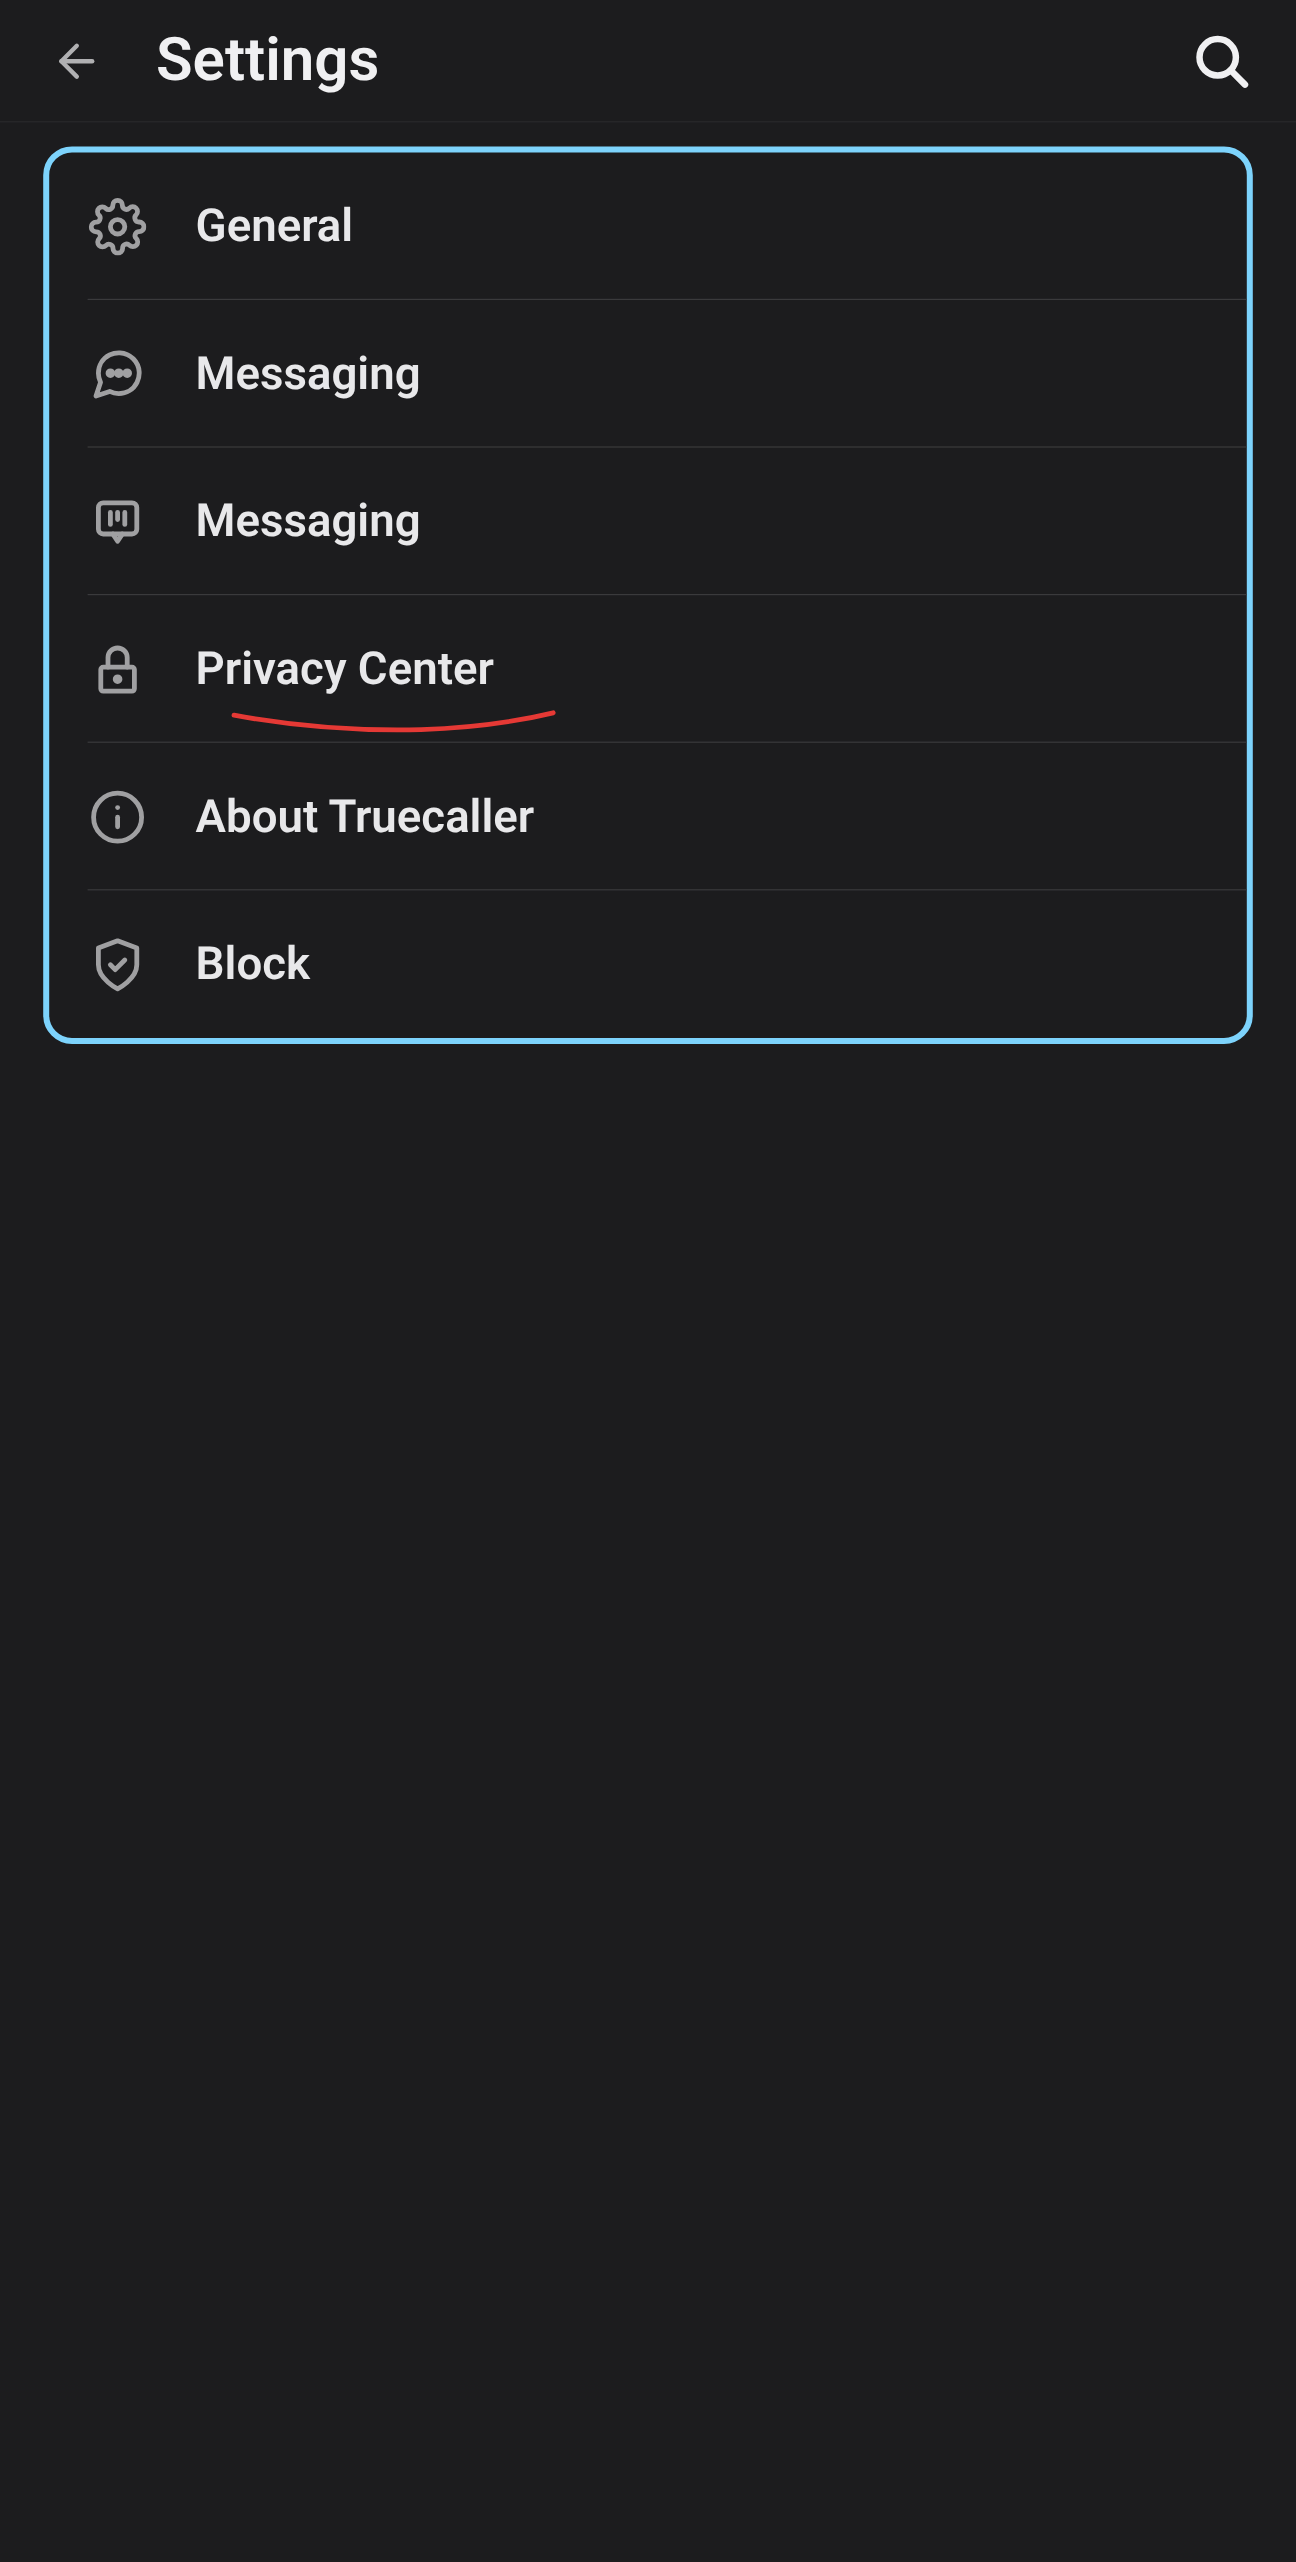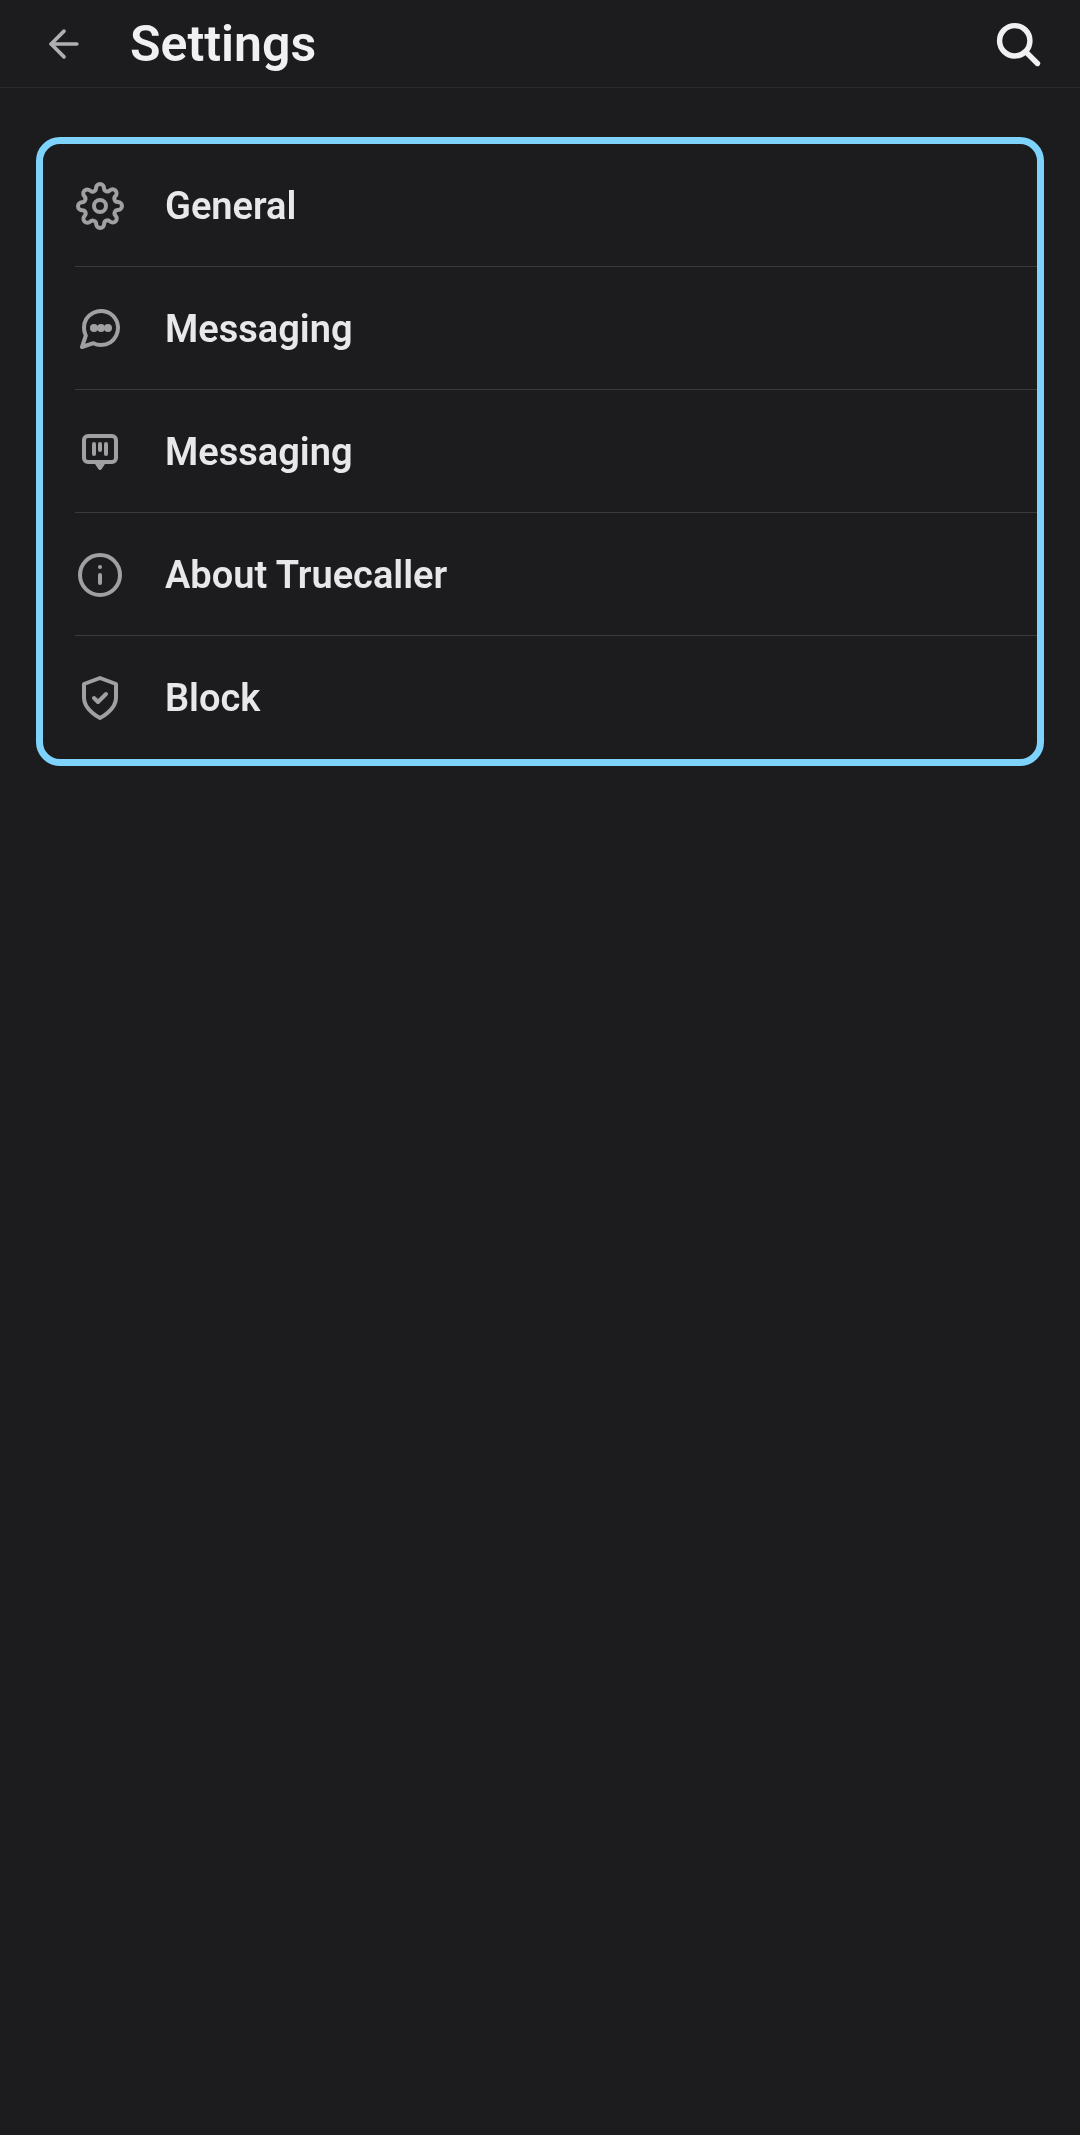--- a/index.html
+++ b/index.html
@@ -10,21 +10,21 @@
     body {
       width: 1080px;
       height: 2135px;
       background-color: #1c1c1e;
       font-family: -apple-system, BlinkMacSystemFont, "Segoe UI", Roboto, sans-serif;
       color: #e8e8ea;
     }
     .header {
       display: flex;
       align-items: center;
-      height: 88px;
+      height: 102px;
       padding: 0 40px 0 40px;
       border-bottom: 1px solid #2a2a2c;
     }
     .back-button {
       width: 48px;
       height: 48px;
       display: flex;
       align-items: center;
       justify-content: center;
       color: #b0b0b2;
@@ -44,25 +44,24 @@
       align-items: center;
       justify-content: center;
       color: #f0f0f2;
       cursor: pointer;
       margin-right: -6px;
     }
     .content {
       padding: 20px 36px;
     }
     .settings-card {
-      border: 7px solid #7dd3fc;
+      border: 5px solid #7dd3fc;
       border-radius: 24px;
       background-color: #1c1c1e;
       overflow: hidden;
-      margin-top: 29px;
     }
     .settings-item {
       display: flex;
       align-items: center;
       height: 123px;
       padding: 0 32px;
       cursor: pointer;
       position: relative;
     }
     .settings-item:not(:last-child)::after {
@@ -146,20 +145,33 @@
           <rect x="4" y="4" width="16" height="13" rx="2"></rect>
           <line x1="9" y1="8" x2="9" y2="13"></line>
           <line x1="12" y1="8" x2="12" y2="11"></line>
           <line x1="15" y1="8" x2="15" y2="13"></line>
           <path d="M10 17 L12 20 L14 17"></path>
         </svg>
       </div>
       <div class="item-label">Messaging</div>
     </div>
 
+    <div class="settings-item">
+      <div class="item-icon">
+        <svg width="48" height="48" viewBox="0 0 24 24" fill="none" stroke="currentColor" stroke-width="2" stroke-linecap="round" stroke-linejoin="round">
+          <rect x="5" y="11" width="14" height="10" rx="1"></rect>
+          <path d="M8 11V7a4 4 0 0 1 8 0v4"></path>
+          <circle cx="12" cy="16" r="1" fill="currentColor"></circle>
+        </svg>
+      </div>
+      <div class="item-label">Privacy Center</div>
+      <svg class="annotation-underline" width="280" height="24" viewBox="0 0 280 24">
+        <path d="M 4 6 Q 80 20, 160 18 Q 220 16, 270 4" stroke="#e53935" stroke-width="4" fill="none" stroke-linecap="round"></path>
+      </svg>
+    </div>
 
     <div class="settings-item">
       <div class="item-icon">
         <svg width="48" height="48" viewBox="0 0 24 24" fill="none" stroke="currentColor" stroke-width="2" stroke-linecap="round" stroke-linejoin="round">
           <circle cx="12" cy="12" r="10"></circle>
           <line x1="12" y1="16" x2="12" y2="12"></line>
           <line x1="12" y1="8" x2="12.01" y2="8"></line>
         </svg>
       </div>
       <div class="item-label">About Truecaller</div>

